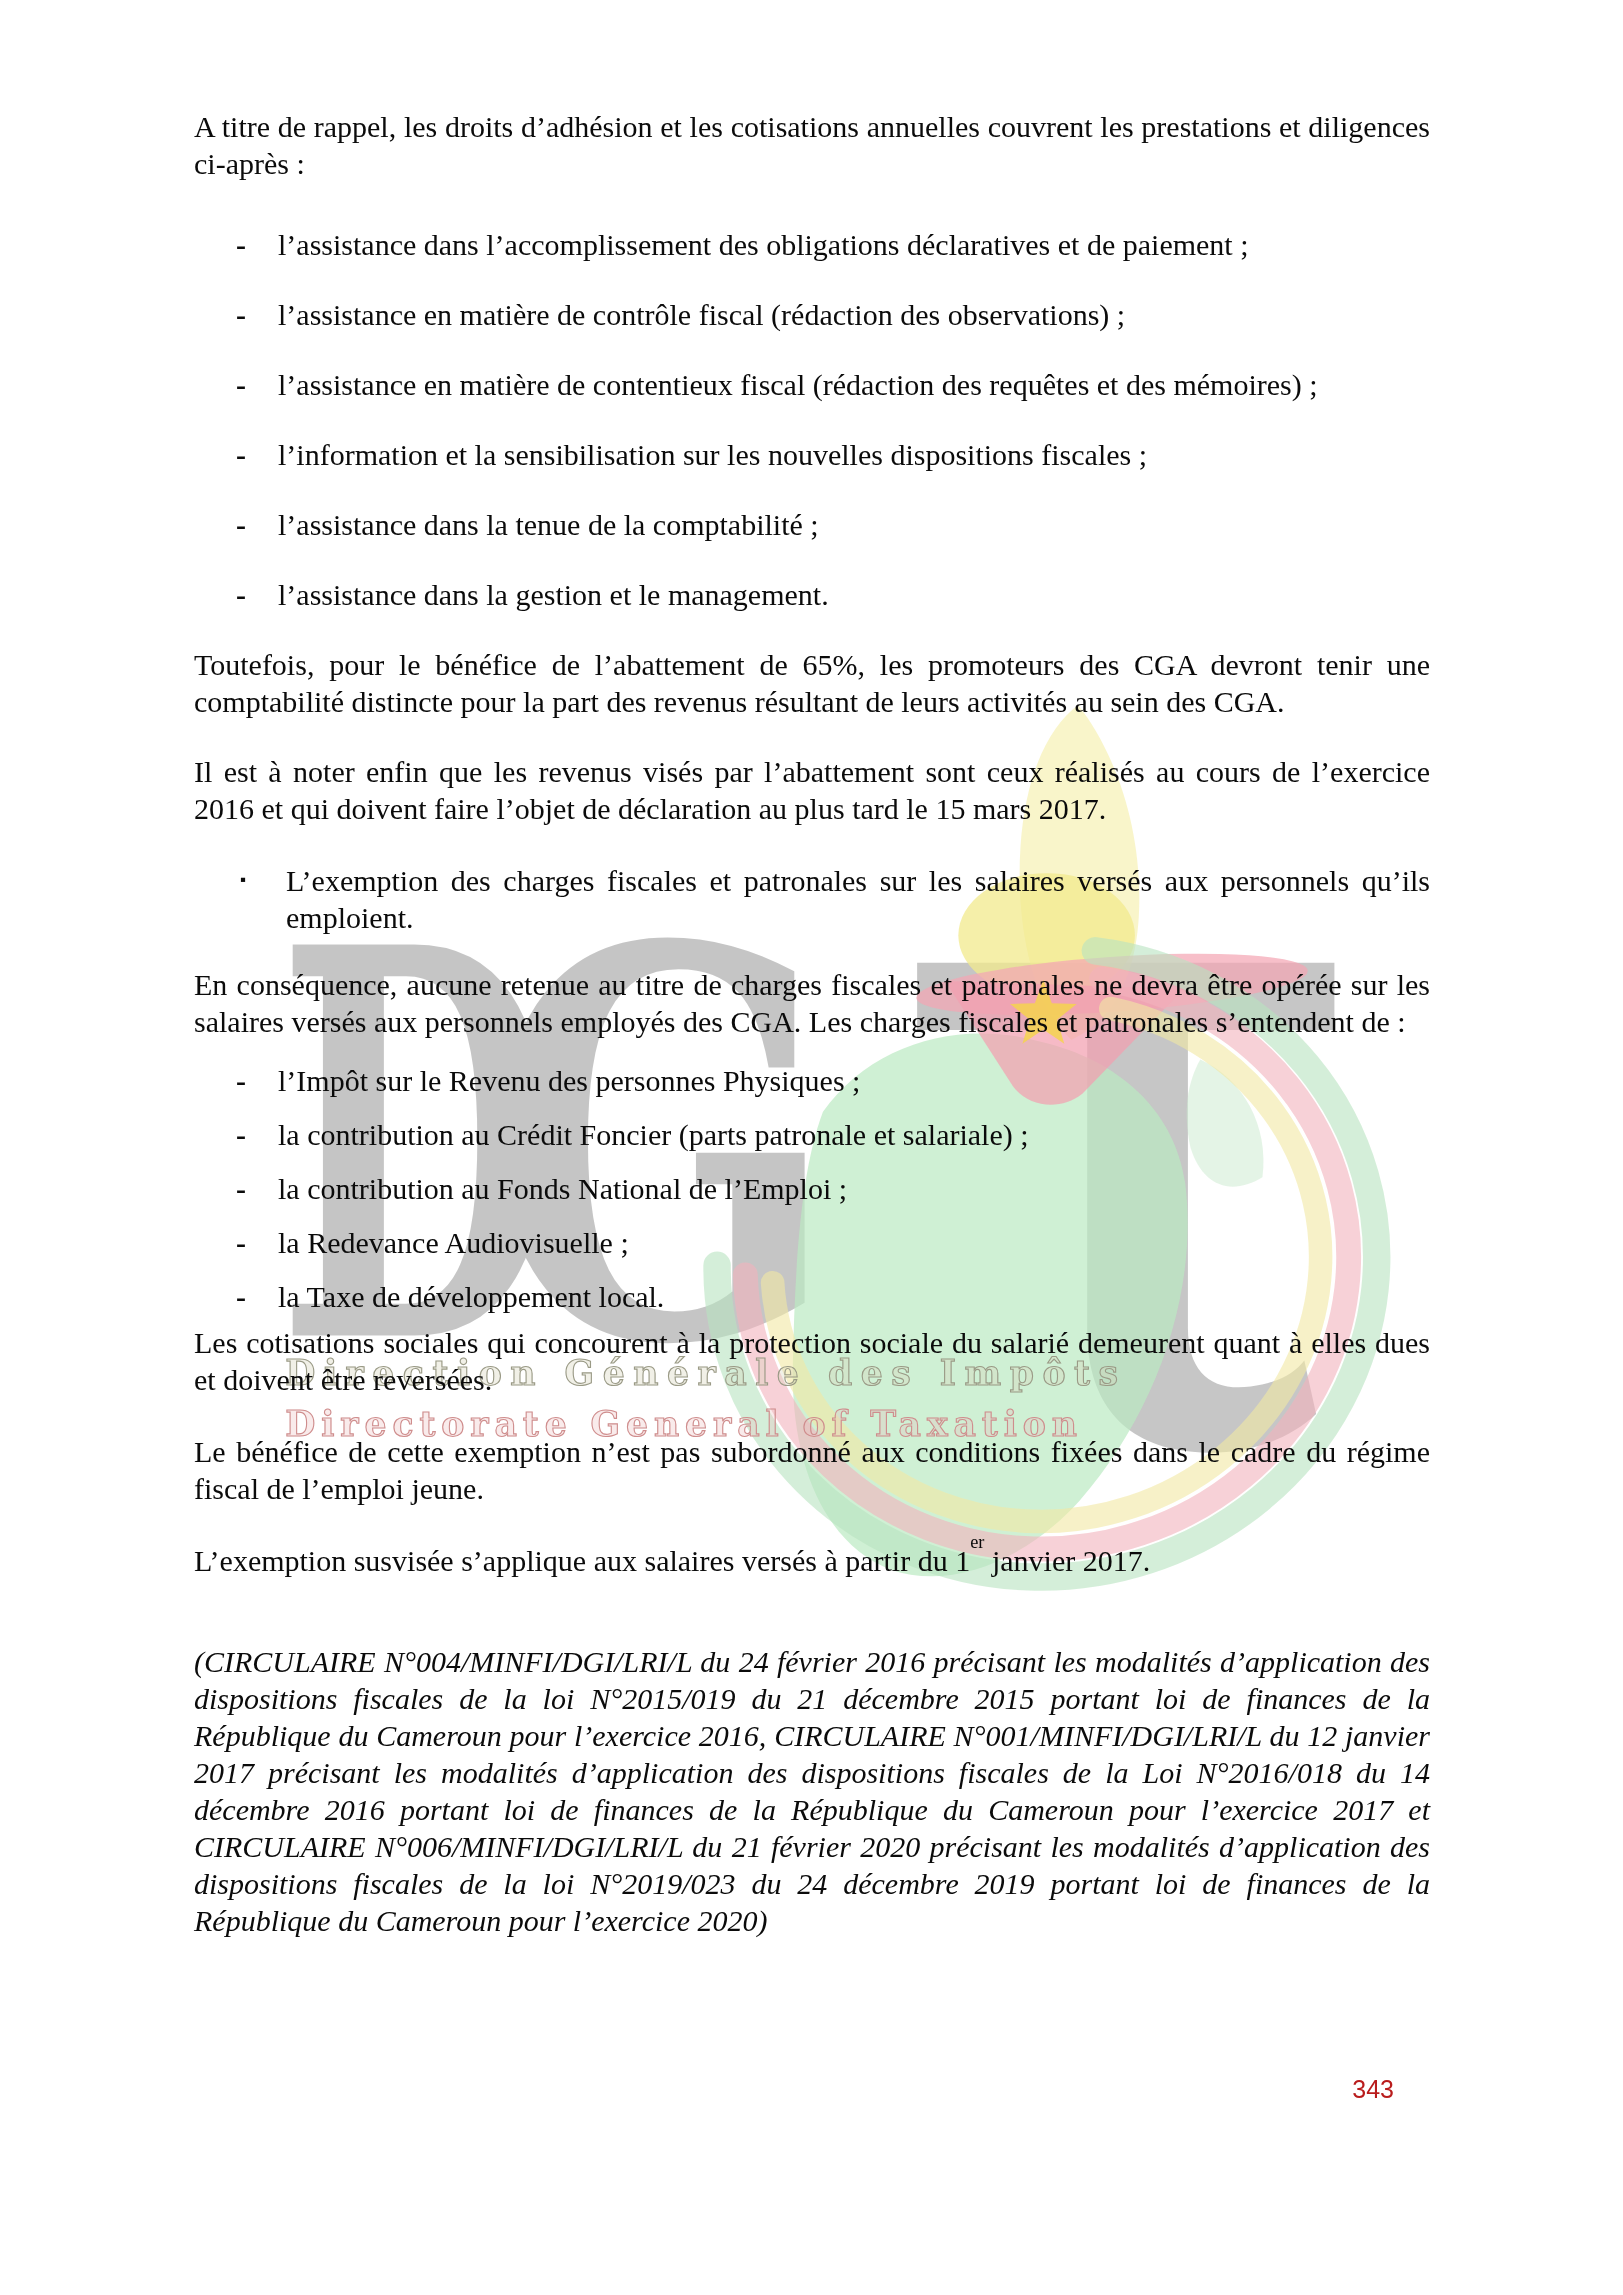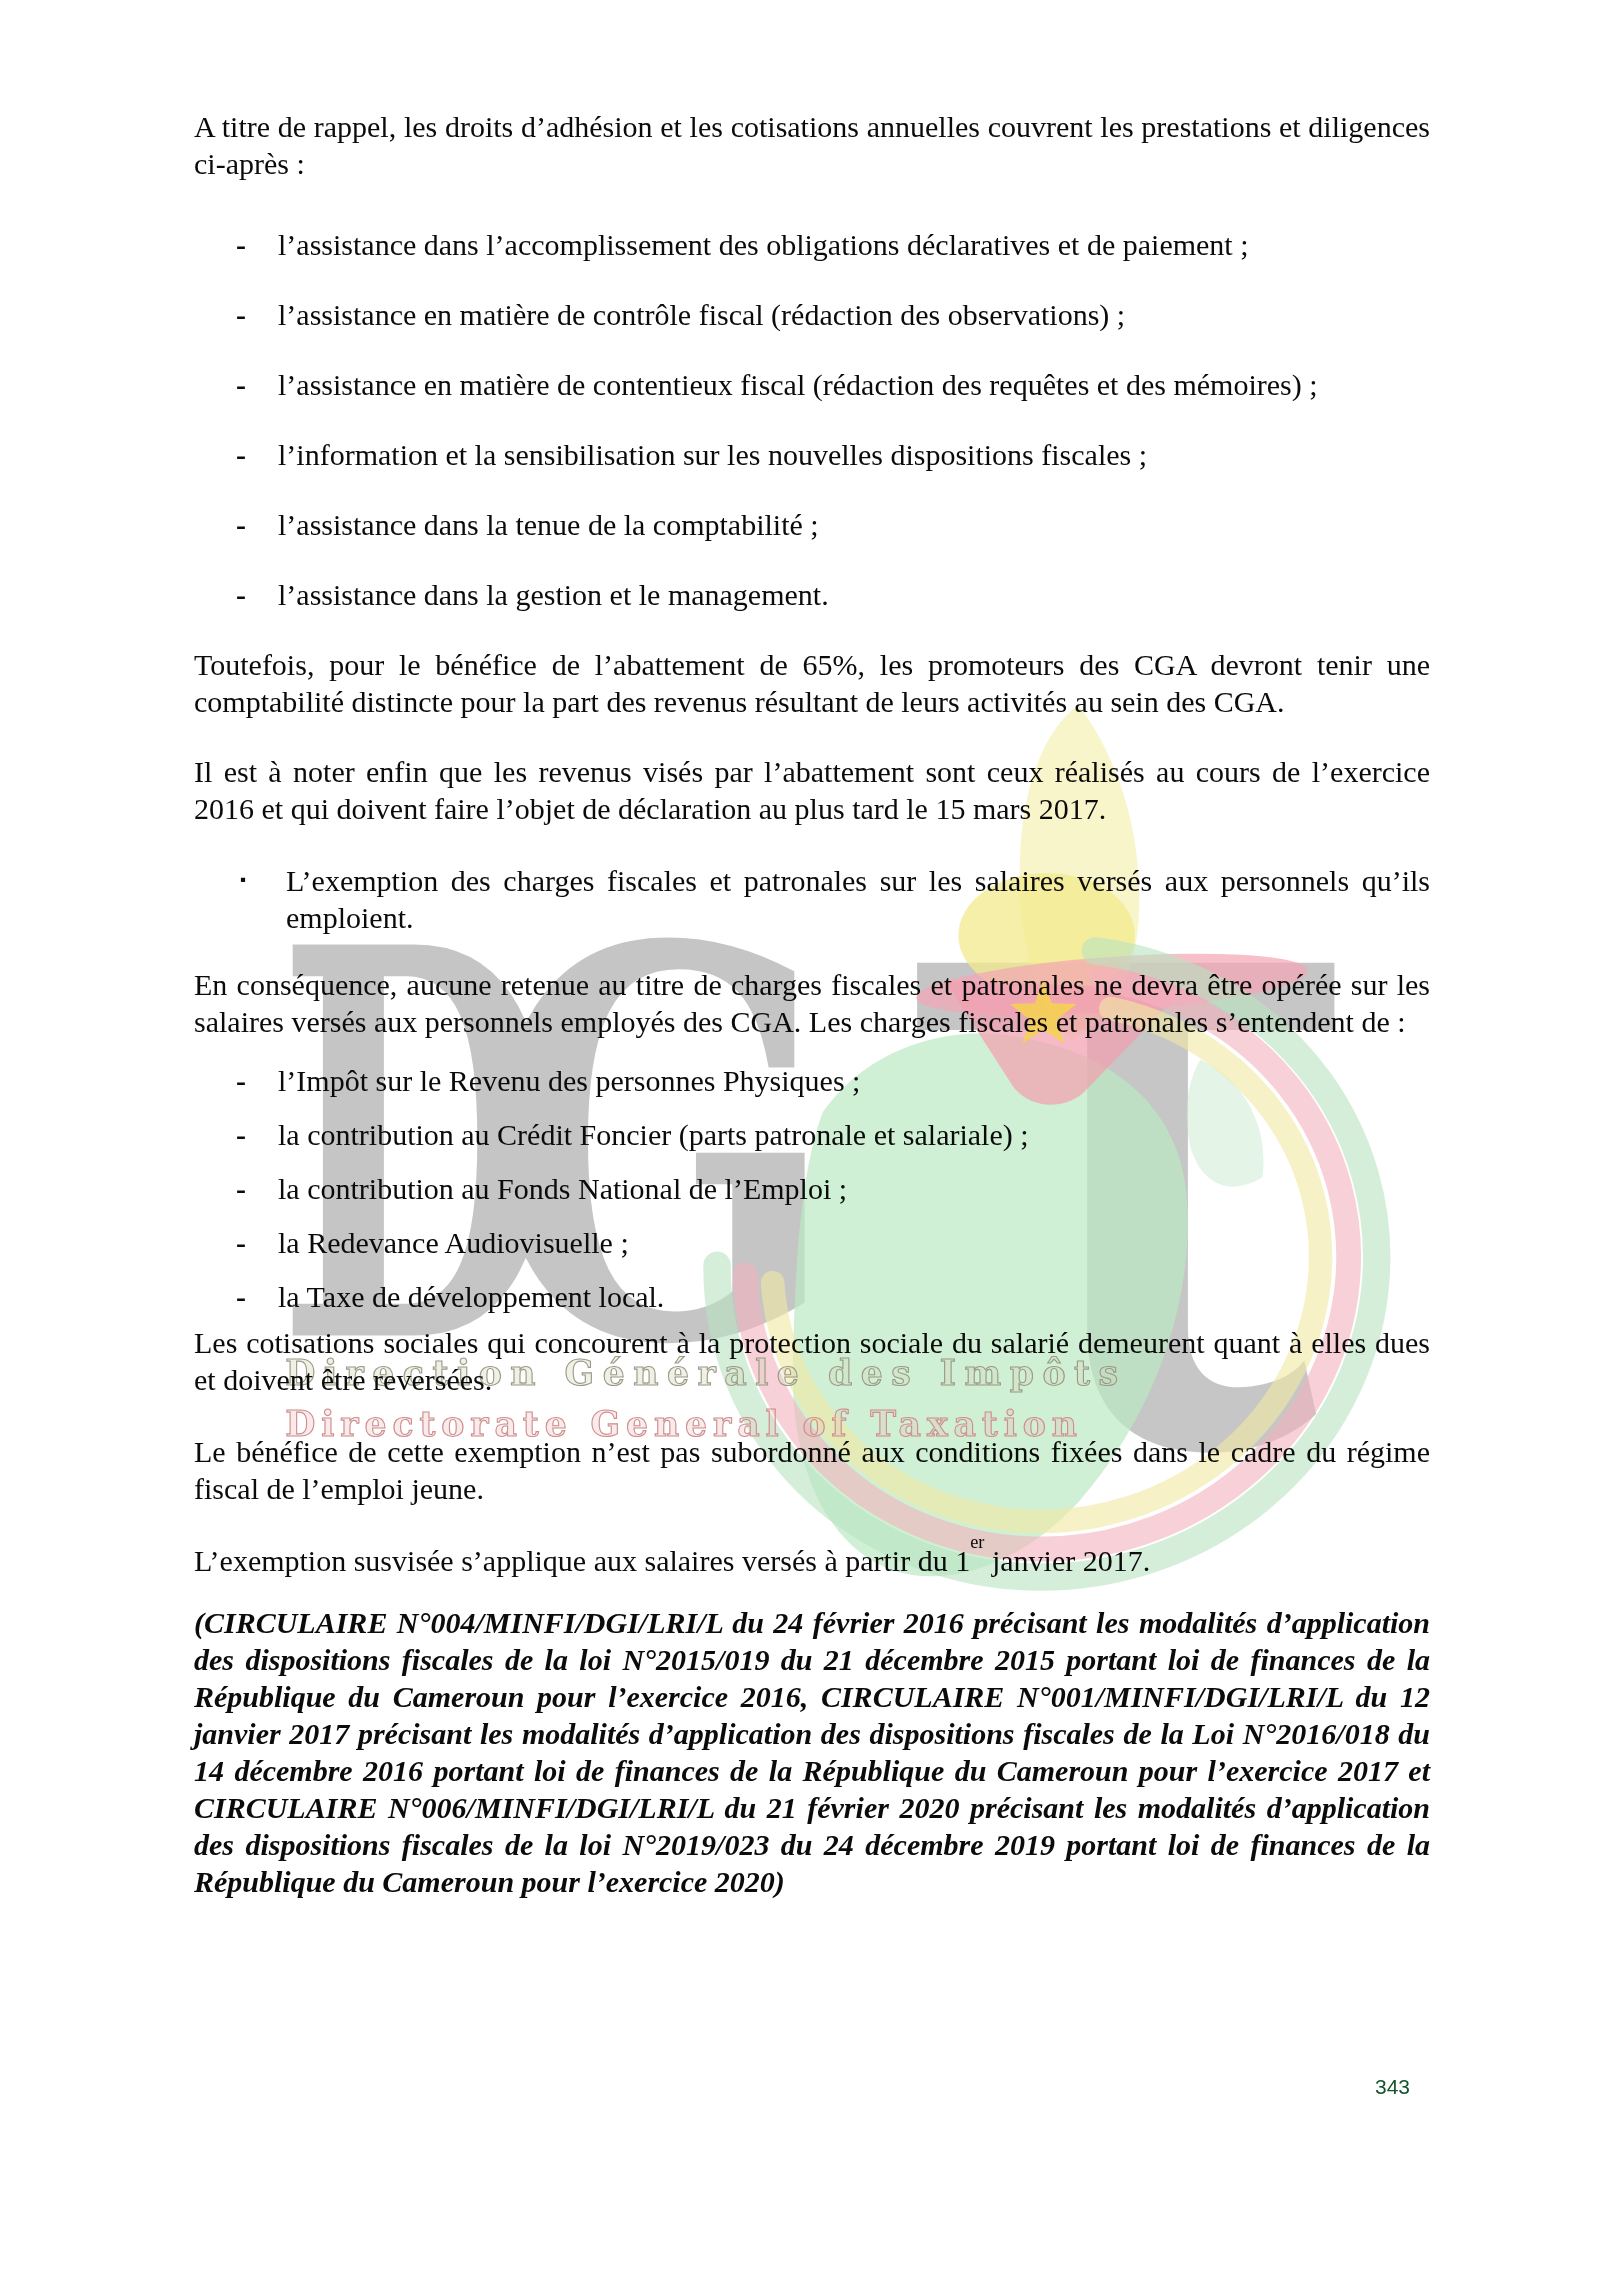--- a/index.html
+++ b/index.html
@@ -27,22 +27,22 @@
   }
   .content p{margin:0;}
   p.sp-intro{margin-bottom:44px;}
   p.sp-toutefois{margin-top:0;}
   p.sp-noter{margin-top:33px;}
   p.sp-consequence{margin-top:30px;}
   p.sp-cotisations{margin-top:9px;}
   p.sp-benefice{margin-top:35px;}
   p.sp-date{margin-top:35px;}
   p.circulaire{
-    margin-top:25px;
-    font-weight:bold;
+    margin-top:64px;
+    font-weight:normal;
     font-style:italic;
     line-height:37px;
   }
   ul.doc-list{
     list-style:none;
     margin:0;padding:0;
   }
   ul.doc-list li{
     position:relative;
     padding-left:84px;
@@ -70,24 +70,24 @@
   sup.sup-er{
     font-size:18.3px;
     position:relative;
     top:-11.8px;
     line-height:0;
   }
   .page-number{
     position:absolute;
     z-index:1;
     top:2075px;
-    right:213px;
+    right:229px;
     font-family:"Liberation Sans","DejaVu Sans",sans-serif;
-    font-size:21px;
-    color:#14532d;
+    font-size:25px;
+    color:#b91c1c;
   }
 </style>
 </head>
 <body>
 
 <div class="page">
 
   <svg class="watermark" width="1623" height="2295" viewBox="0 0 2481 3509" xmlns="http://www.w3.org/2000/svg">
 
     <g opacity="0.5" font-family="'DejaVu Serif','Liberation Serif',serif" font-weight="bold" font-size="820" fill="#8d8d8d">

